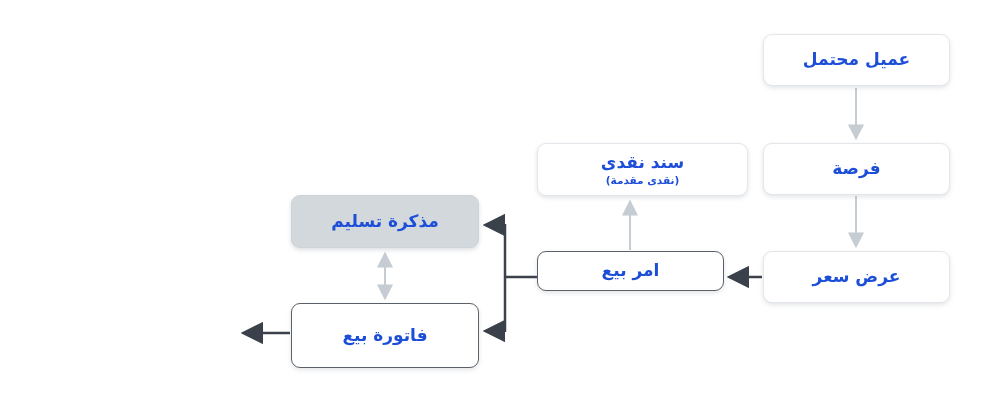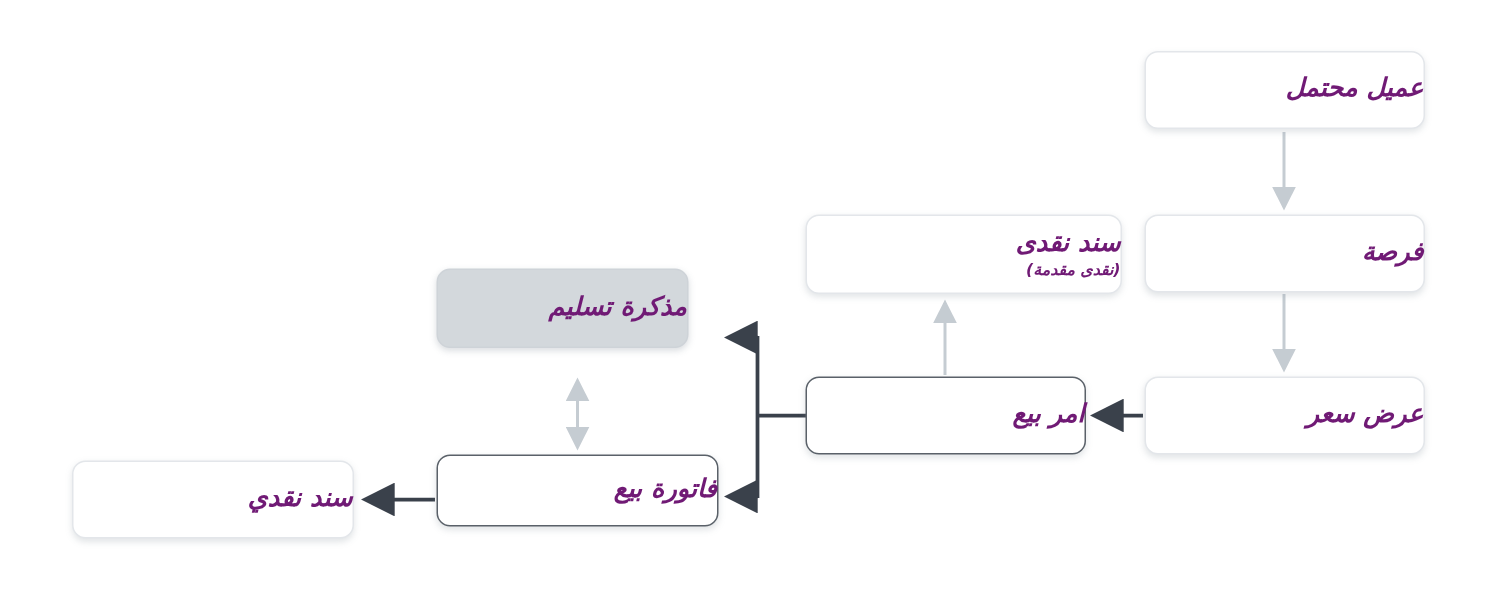--- a/index.html
+++ b/index.html
@@ -20,50 +20,49 @@
   }
   .node {
     position: absolute;
     box-sizing: border-box;
     background: #ffffff;
     border: 1px solid #e3e6ea;
     border-radius: 9px;
     box-shadow: 0 2px 4px rgba(140,150,160,0.25);
     display: flex;
     flex-direction: column;
-    align-items: flex-start;
+    align-items: center;
     justify-content: center;
-    color: #701a75;
+    color: #1d4ed8;
     font-weight: 700;
     font-size: 17px;
     line-height: 1.15;
     text-align: center;
-    font-style: italic;
   }
   .node--strong {
     border: 1.6px solid #5a6169;
   }
   .node--gray {
     background: #d3d8dc;
     border: 1px solid #ced3d8;
     box-shadow: 0 2px 4px rgba(140,150,160,0.30);
   }
   .node .sublabel {
     font-size: 10.5px;
     font-weight: 700;
     margin-top: 1px;
   }
   
   .n-prospect      { left: 763px; top: 34px;  width: 187px; height: 52px; }
   .n-opportunity   { left: 763px; top: 143px; width: 187px; height: 52px; }
   .n-quotation     { left: 763px; top: 251px; width: 187px; height: 52px; }
   .n-advance       { left: 537px; top: 143px; width: 211px; height: 53px; }
-  .n-sales-order   { left: 537px; top: 251px; width: 187px; height: 52px; }
-  .n-delivery-note { left: 291px; top: 179px; width: 168px; height: 53px; }
-  .n-sales-invoice { left: 291px; top: 303px; width: 188px; height: 48px; }
+  .n-sales-order   { left: 537px; top: 251px; width: 187px; height: 40px; }
+  .n-delivery-note { left: 291px; top: 195px; width: 188px; height: 53px; }
+  .n-sales-invoice { left: 291px; top: 303px; width: 188px; height: 65px; }
   .n-cash-receipt  { left: 48px;  top: 307px; width: 188px; height: 52px; }
 </style>
 </head>
 <body>
 
 <div id="canvas">
 
   <svg id="edges" viewBox="0 0 1000 400" xmlns="http://www.w3.org/2000/svg" aria-hidden="true">
     <defs>
       <marker id="mDark" viewBox="0 0 10 10" refX="8.5" refY="5" markerWidth="9" markerHeight="9" orient="auto-start-reverse">
@@ -112,17 +111,14 @@
   </div>
 
   <div class="node node--gray n-delivery-note">
     <span>مذكرة تسليم</span>
   </div>
 
   <div class="node node--strong n-sales-invoice">
     <span>فاتورة بيع</span>
   </div>
 
-  <div class="node n-cash-receipt">
-    <span>سند نقدي</span>
-  </div>
 
 </div>
 
 </body></html>

